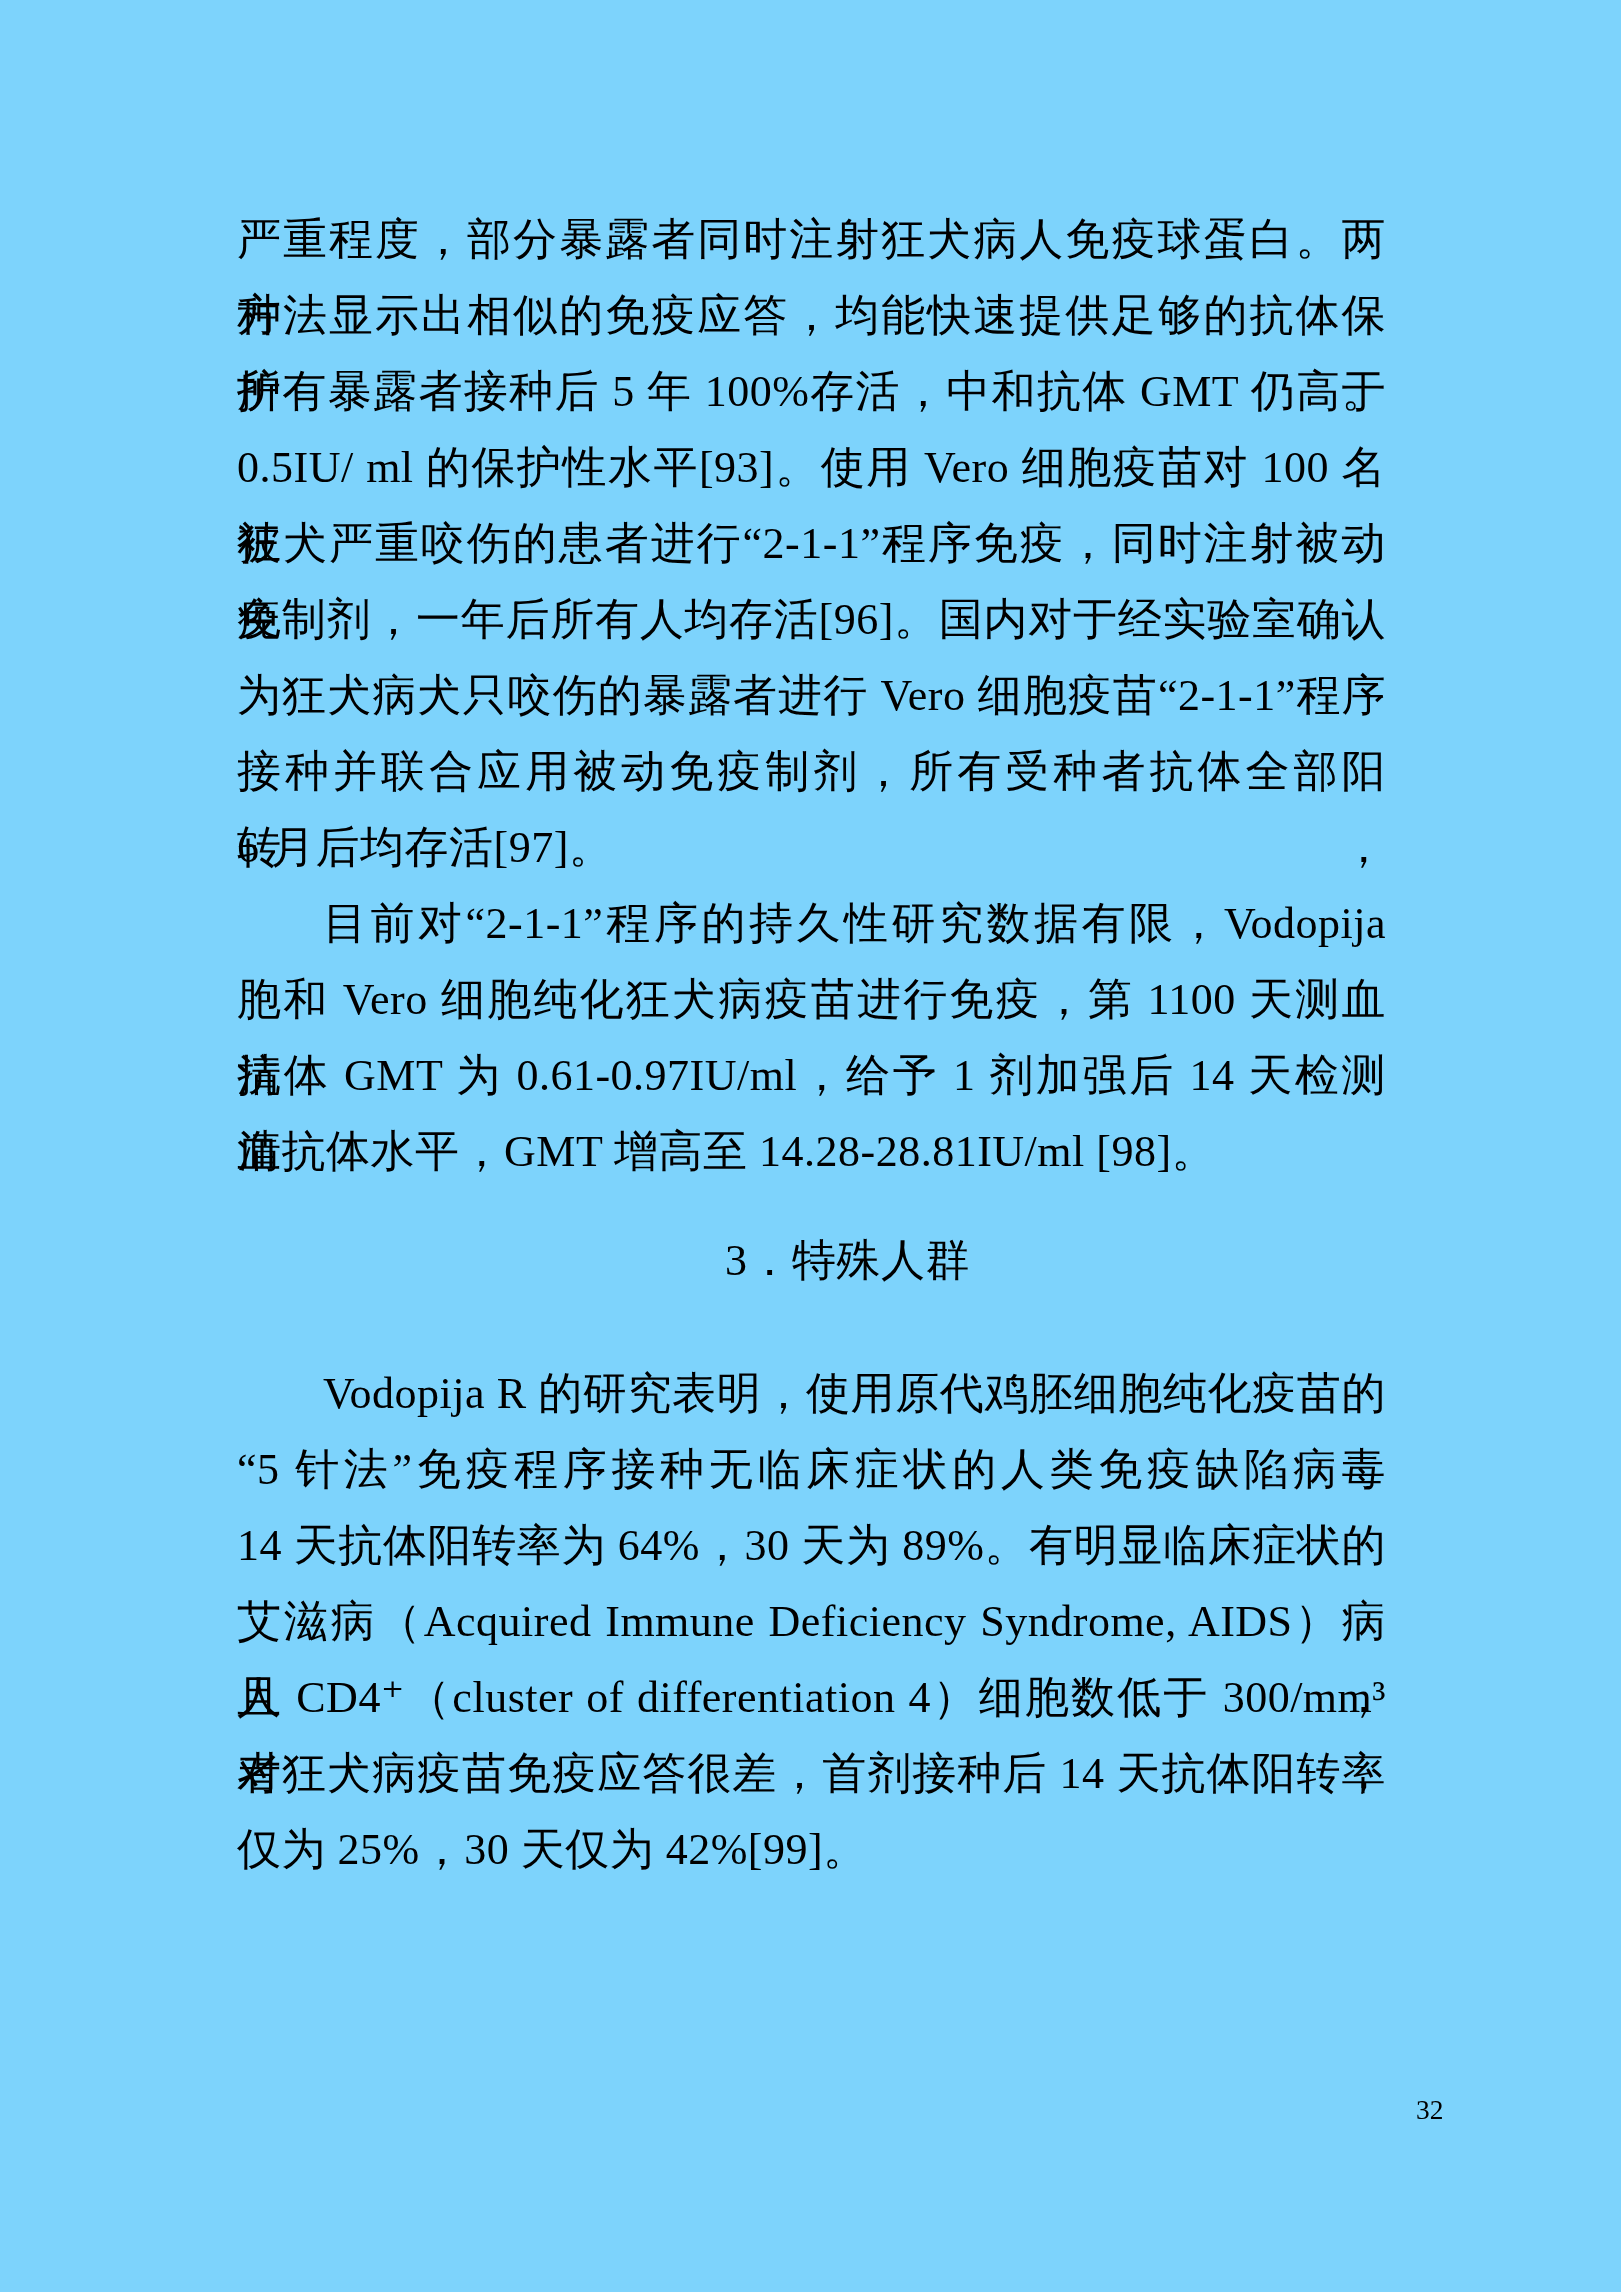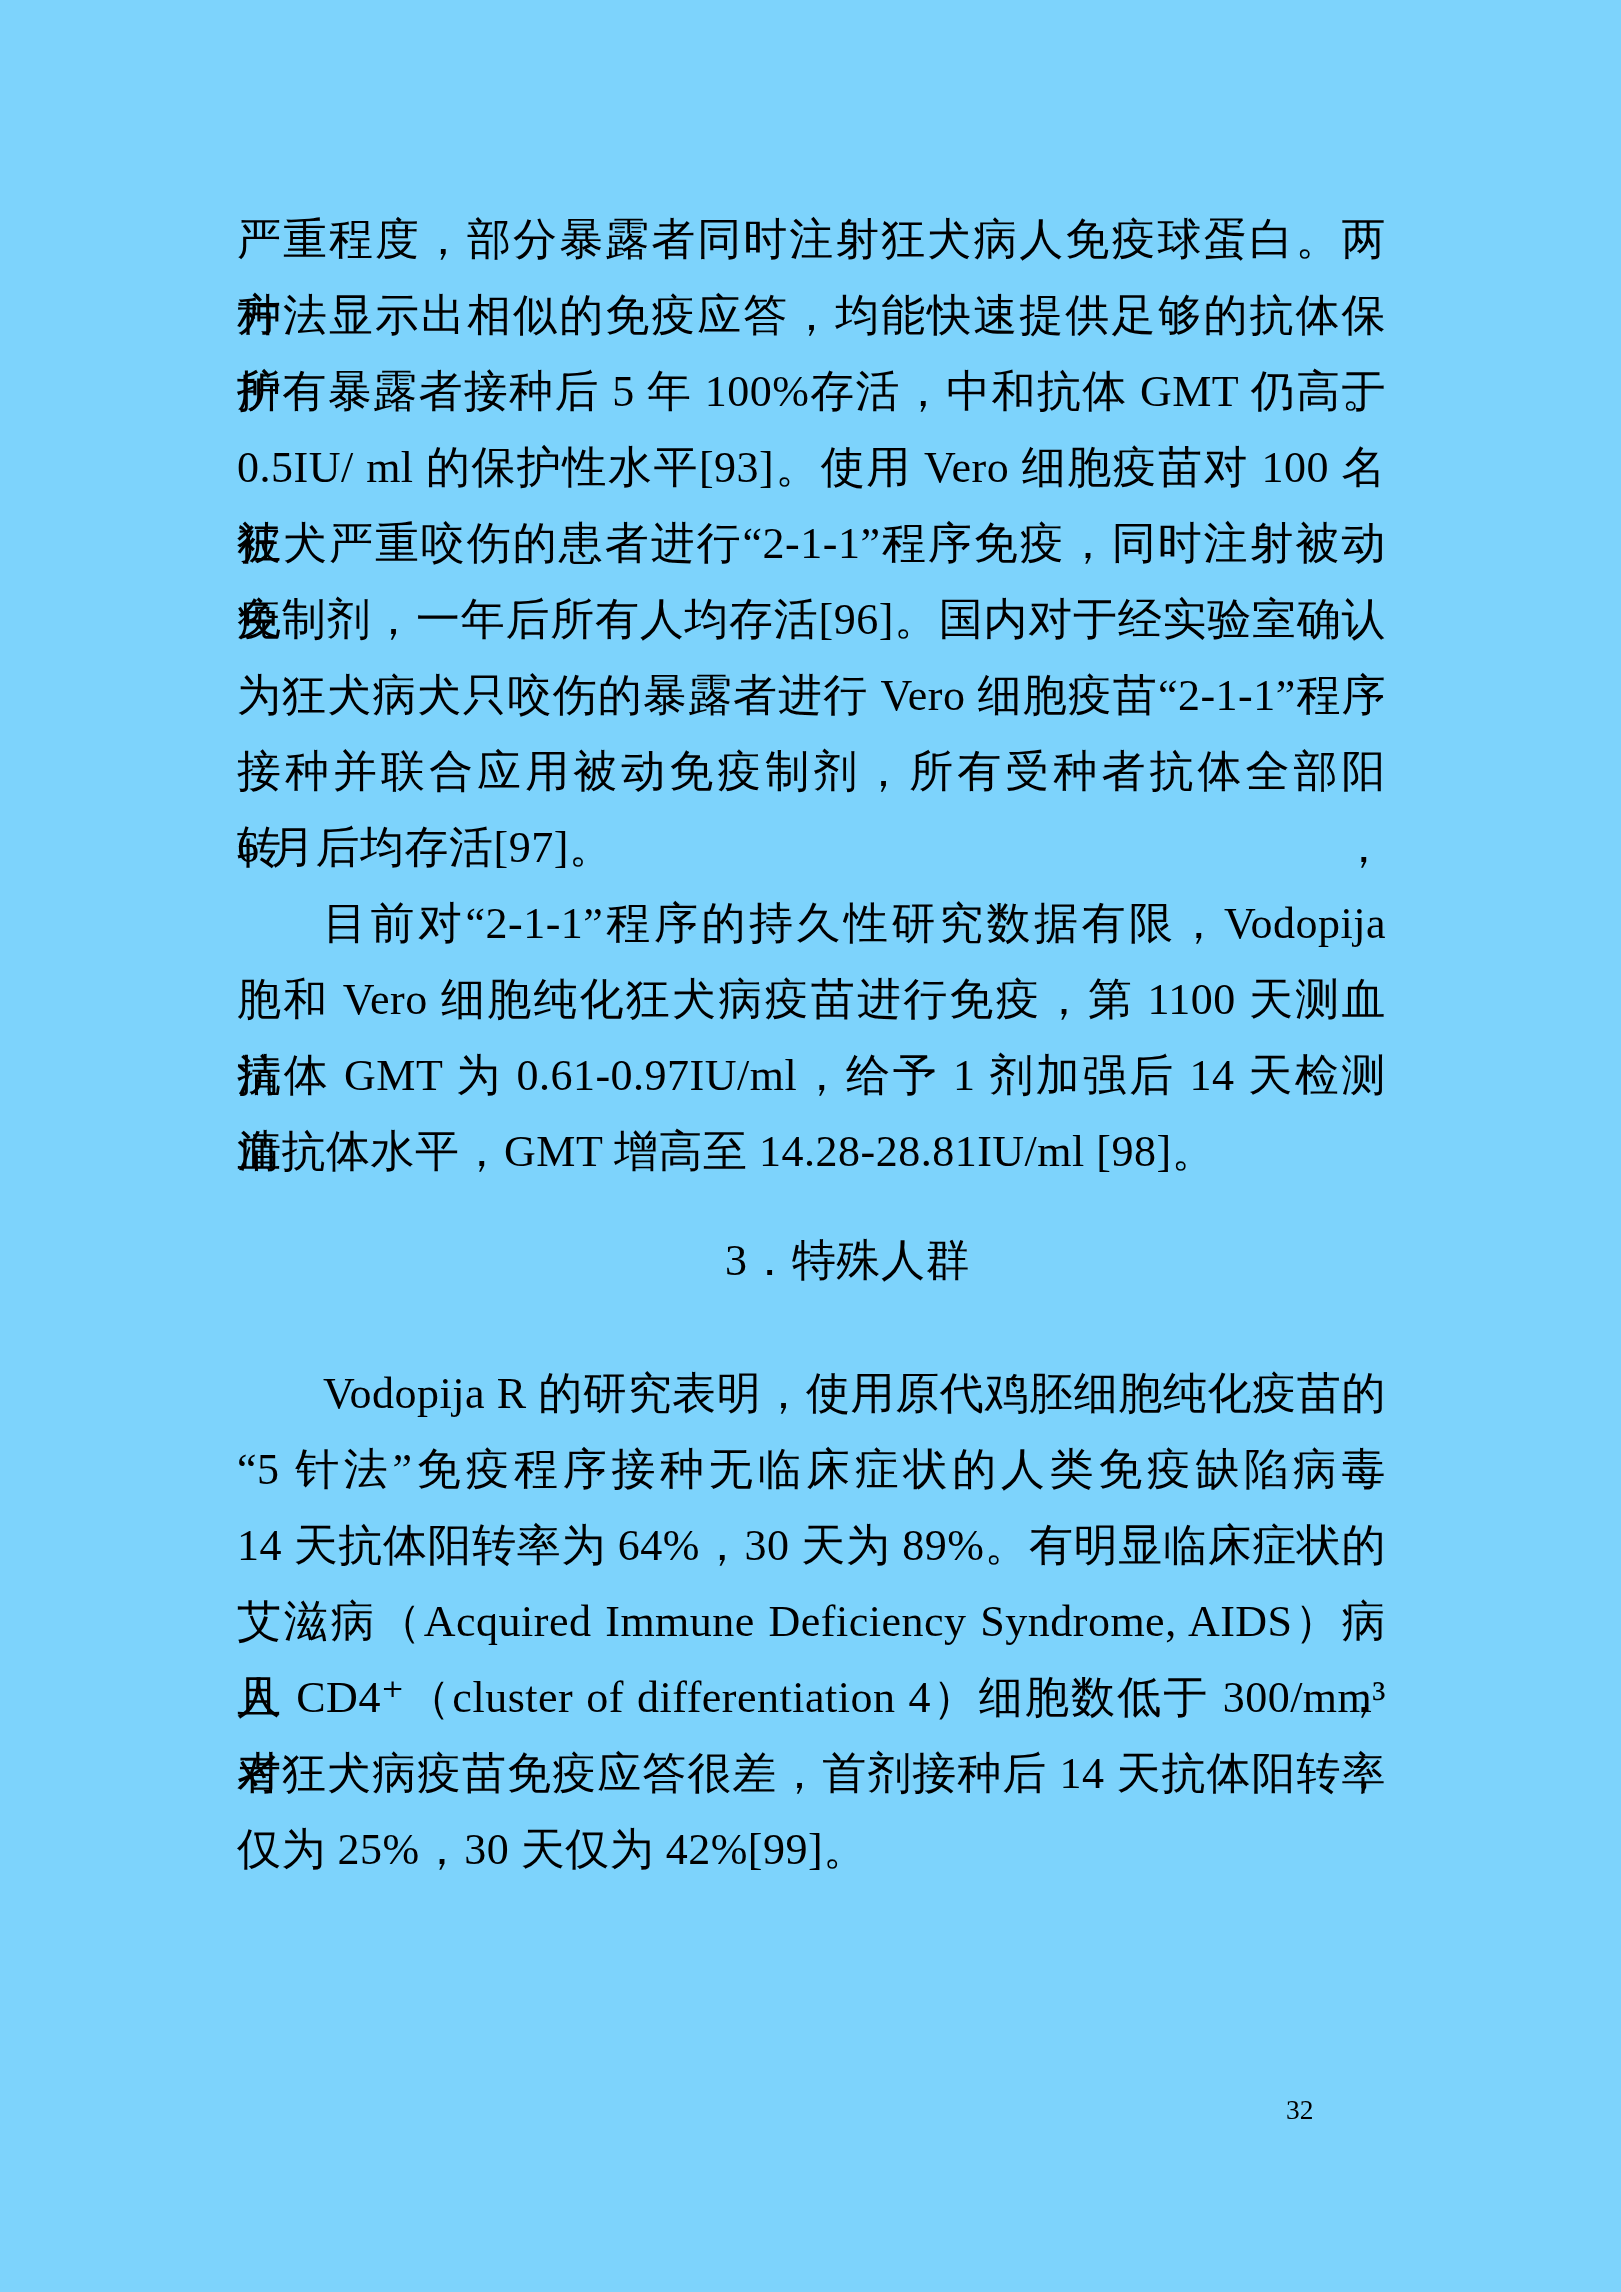--- a/index.html
+++ b/index.html
@@ -47,21 +47,21 @@
     margin-bottom: 57px;
   }
   .paragraph.heading .line {
     padding-left: 72px;
     text-indent: 0;
     text-align: center;
   }
   .page-number {
     position: absolute;
     top: 2096px;
-    left: 1286px;
+    left: 1416px;
     font-size: 27.4px;
     line-height: 29px;
     font-family: "Liberation Serif", "DejaVu Serif", serif;
     color: #000000;
   }
 </style>
 </head>
 <body>
 
 <div class="page">

